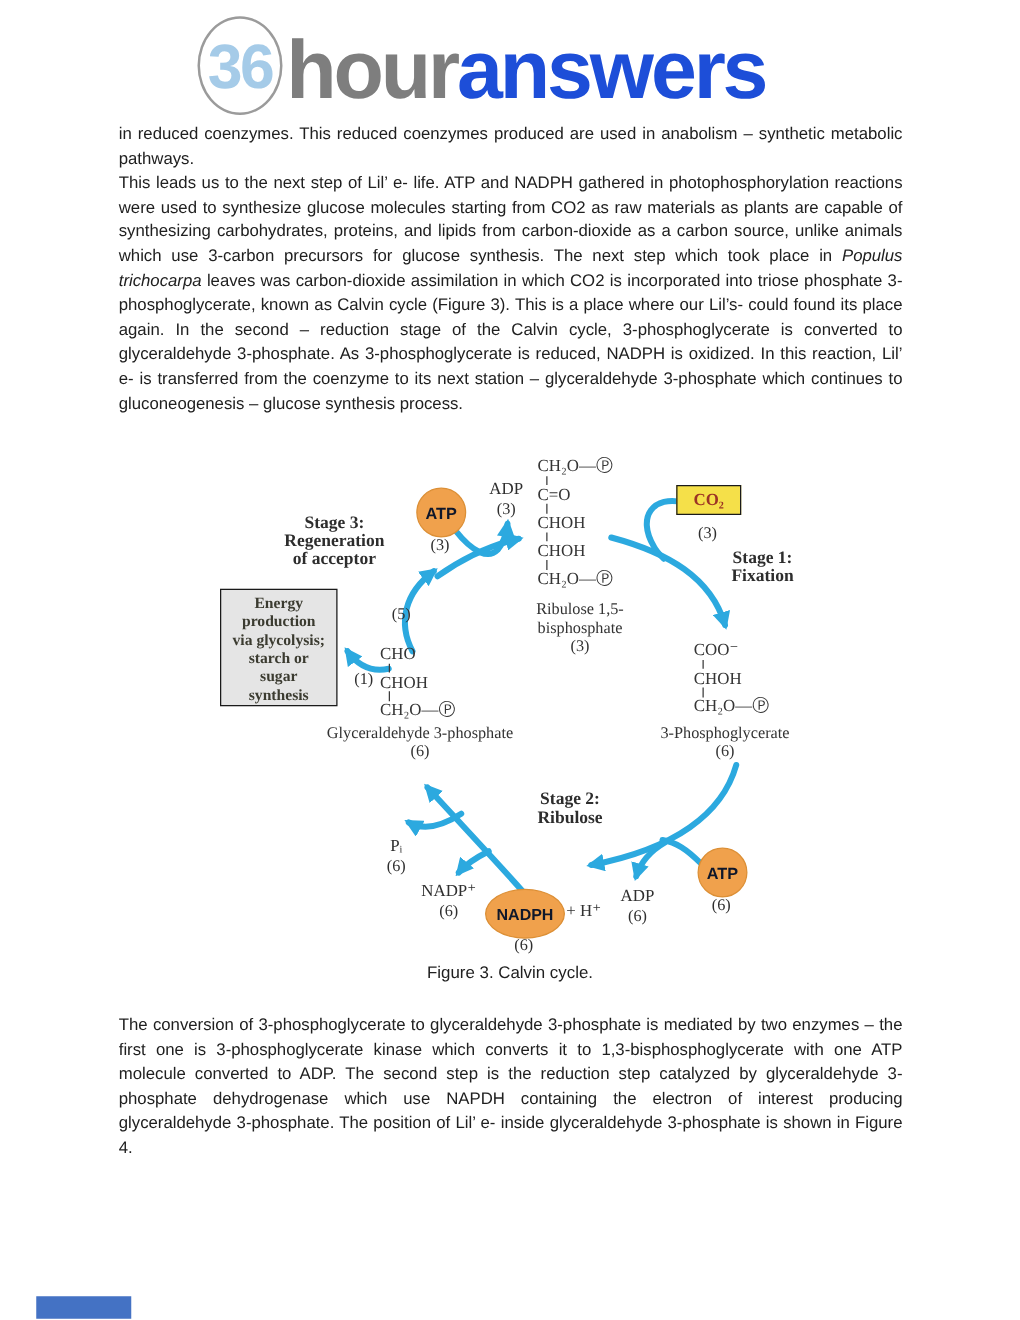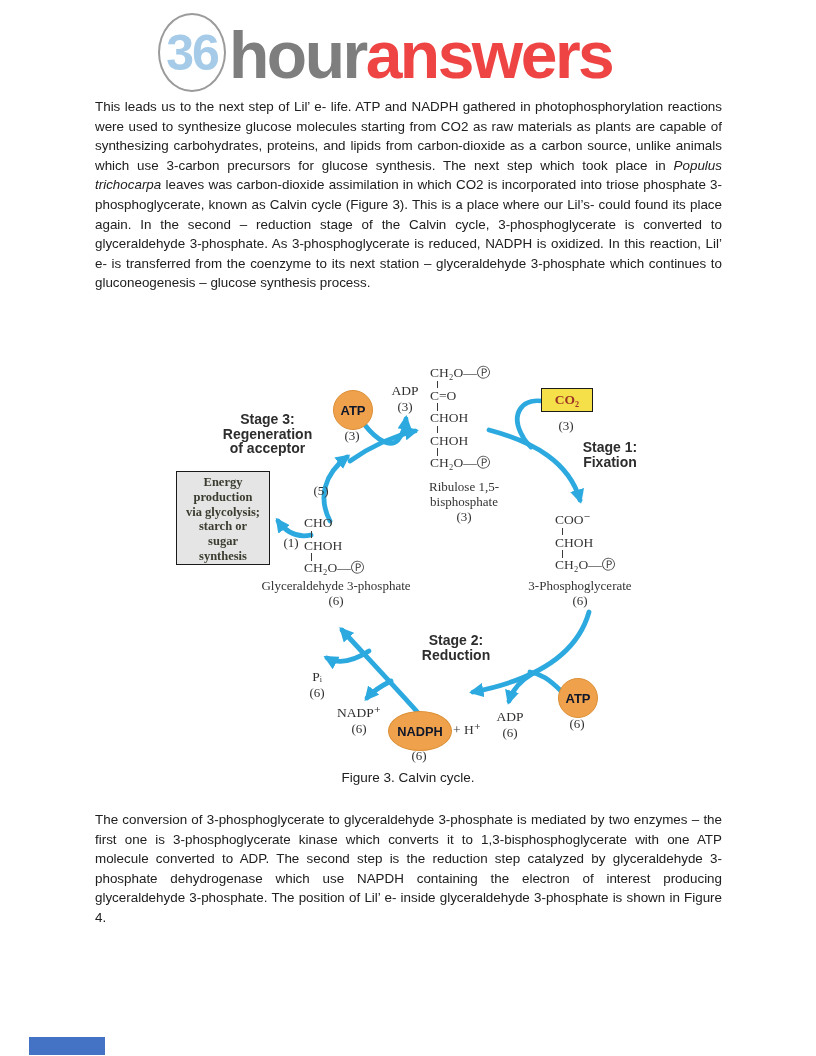--- a/index.html
+++ b/index.html
@@ -5,28 +5,28 @@
   html,body{margin:0;padding:0;background:#fff;}
   .page{position:relative;width:816px;height:1056px;background:#ffffff;overflow:hidden;
         font-family:"Liberation Sans",sans-serif;}
   .abs{position:absolute;}
   
   .logo-circle{left:158px;top:13px;width:64px;height:75px;border:2px solid #9b9b9b;border-radius:50%;
                display:flex;align-items:center;justify-content:center;}
   .logo-24{color:#a5cbe8;font-size:50px;font-weight:bold;letter-spacing:-2px;line-height:1;}
   .logo-words{left:229px;top:27px;font-size:66px;font-weight:bold;letter-spacing:-2.5px;line-height:56px;white-space:nowrap;}
   .logo-hour{color:#7e7e7e;}
-  .logo-answers{color:#ef4444;}
+  .logo-answers{color:#1d4ed8;}
   
   .textblock{left:95px;width:627px;font-size:13.4px;line-height:19.6px;color:#202020;text-align:justify;}
   .textblock p{margin:0;}
   .it{font-style:italic;}
   
   .serif{font-family:"Liberation Serif","DejaVu Serif",serif;}
-  .stage{font-family:Liberation Sans, sans-serif;font-weight:bold;font-size:14px;
+  .stage{font-family:Liberation Serif, serif;font-weight:bold;font-size:14px;
          line-height:14.5px;color:#2d2d2d;text-align:center;}
   .cnt{font-family:"Liberation Serif","DejaVu Serif",serif;font-size:13px;color:#2f2f2f;text-align:center;line-height:14px;}
   .node{border-radius:50%;background:#f0a14c;border:1px solid #dc8f35;display:flex;align-items:center;justify-content:center;}
   .node span{font-family:Liberation Sans, sans-serif;font-weight:bold;color:#0f172a;}
   .struct{font-family:"Liberation Serif","DejaVu Serif",serif;font-size:13.5px;color:#353535;}
   .frow{height:14px;line-height:14px;white-space:nowrap;}
   .bond{width:1.4px;height:7.5px;background:#3a3a3a;margin:0.5px 0 0.5px 7px;}
   .molname{font-family:"Liberation Serif","DejaVu Serif",serif;font-size:13px;color:#333;
            text-align:center;line-height:14.5px;}
   .yellowbox{background:#f5e049;border:1.6px solid #1a1a1a;display:flex;align-items:center;justify-content:center;}
@@ -41,20 +41,21 @@
 <body>
 
 <div class="page">
 
   <div class="abs logo-circle">
     <span class="logo-24">36</span>
   </div>
   <div class="abs logo-words"><span class="logo-hour">hour</span><span class="logo-answers">answers</span></div>
 
   <div class="abs textblock" style="top:97px;">
+    <p>in reduced coenzymes. This reduced coenzymes produced are used in anabolism – synthetic metabolic pathways.</p>
     <p><span>This leads us to the next step of Lil’ e- life. ATP and NADPH gathered in photophosphorylation reactions were used to synthesize glucose molecules starting from CO2 as raw materials as plants are capable of synthesizing carbohydrates, proteins, and lipids from carbon-dioxide as a carbon source, unlike animals which use 3-carbon precursors for glucose synthesis. The next step which took place in </span><span class="it">Populus trichocarpa</span><span> leaves was carbon-dioxide assimilation in which CO2 is incorporated into triose phosphate 3-phosphoglycerate, known as Calvin cycle (Figure 3). This is a place where our Lil’s- could found its place again. In the second – reduction stage of the Calvin cycle, 3-phosphoglycerate is converted to glyceraldehyde 3-phosphate. As 3-phosphoglycerate is reduced, NADPH is oxidized. In this reaction, Lil’ e- is transferred from the coenzyme to its next station – glyceraldehyde 3-phosphate which continues to gluconeogenesis – glucose synthesis process.</span></p>
   </div>
 
   <svg class="abs" style="left:0;top:0;" width="816" height="1056" viewBox="0 0 816 1056">
     <defs>
       <marker id="ah" viewBox="0 0 9 9" refX="6.5" refY="4.5" markerWidth="3" markerHeight="3" orient="auto">
         <path d="M0,0 L9,4.5 L0,9 z" fill="#2ca9df"></path>
       </marker>
     </defs>
     <g fill="none" stroke="#2ca9df" stroke-width="4.8" stroke-linecap="round">
@@ -77,21 +78,21 @@
     <div>Stage 3:</div>
     <div>Regeneration</div>
     <div>of acceptor</div>
   </div>
   <div class="abs stage" style="left:560px;top:440px;width:100px;">
     <div>Stage 1:</div>
     <div>Fixation</div>
   </div>
   <div class="abs stage" style="left:406px;top:633px;width:100px;">
     <div>Stage 2:</div>
-    <div>Reduction</div>
+    <div>Ribulose</div>
   </div>
 
   <div class="abs node" style="left:333px;top:390px;width:38px;height:38px;">
     <span style="font-size:13px;">ATP</span>
   </div>
   <div class="abs cnt" style="left:338px;top:429px;width:28px;">(3)</div>
 
   <div class="abs cnt" style="left:382px;top:383px;width:46px;line-height:15.5px;">
     <div style="font-size:13.5px;">ADP</div>
     <div>(3)</div>

